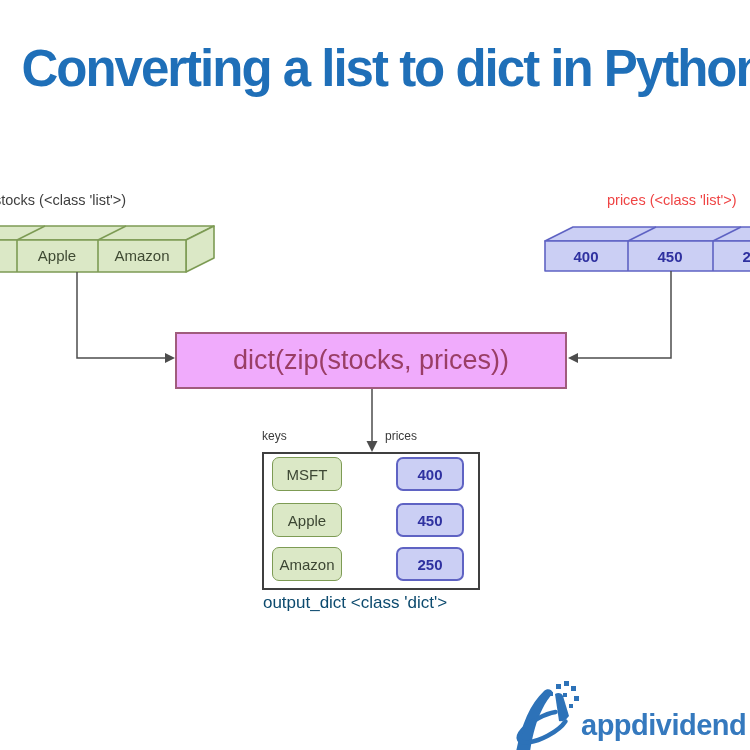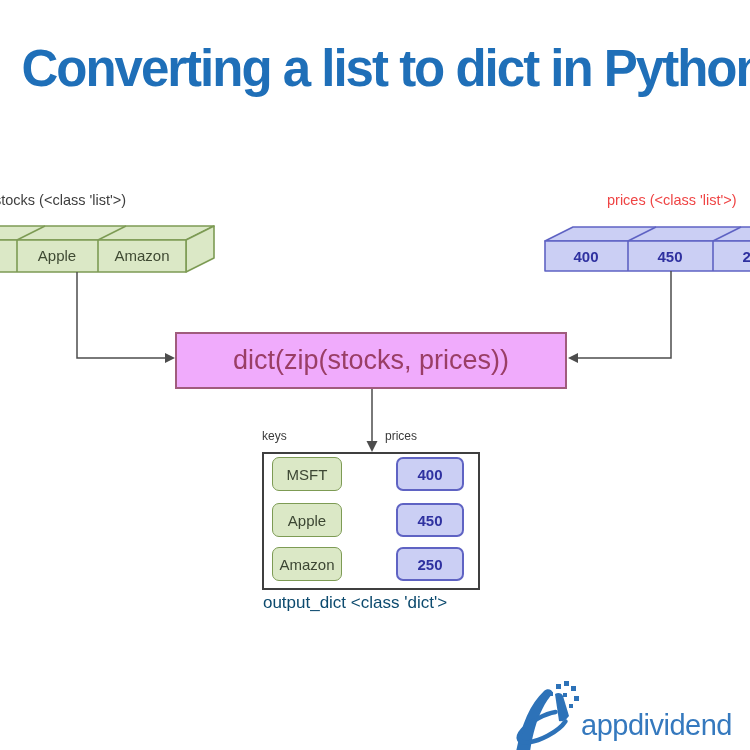--- a/index.html
+++ b/index.html
@@ -37,21 +37,21 @@
   .key-pill{left:272px;width:70px;background:#dbe8c6;border:1.5px solid #7d9b54;color:#3c4633;}
   .val-pill{left:396px;width:68px;background:#cbcff4;border:2px solid #5f63c3;color:#2f31a0;font-weight:bold;}
   .row0{top:457px;} .row1{top:503px;} .row2{top:547px;}
   .caption{
     position:absolute;left:226px;top:593px;width:258px;text-align:center;
     font-size:17px;color:#0c4a6e;white-space:nowrap;
   }
   .logo-mark{position:absolute;left:512px;top:678px;width:72px;height:74px;}
   .logo-text{
     position:absolute;left:581px;top:711px;font-size:29px;line-height:1;
-    font-weight:400;letter-spacing:-0.5px;color:#3579be;white-space:nowrap;
+    font-weight:700;letter-spacing:-0.5px;color:#3579be;white-space:nowrap;
   }
   .cell-text{font-size:15px;}
 </style>
 </head>
 <body>
 
 <div class="canvas">
 
   <h1 class="title">Converting a list to dict in Python</h1>
 

